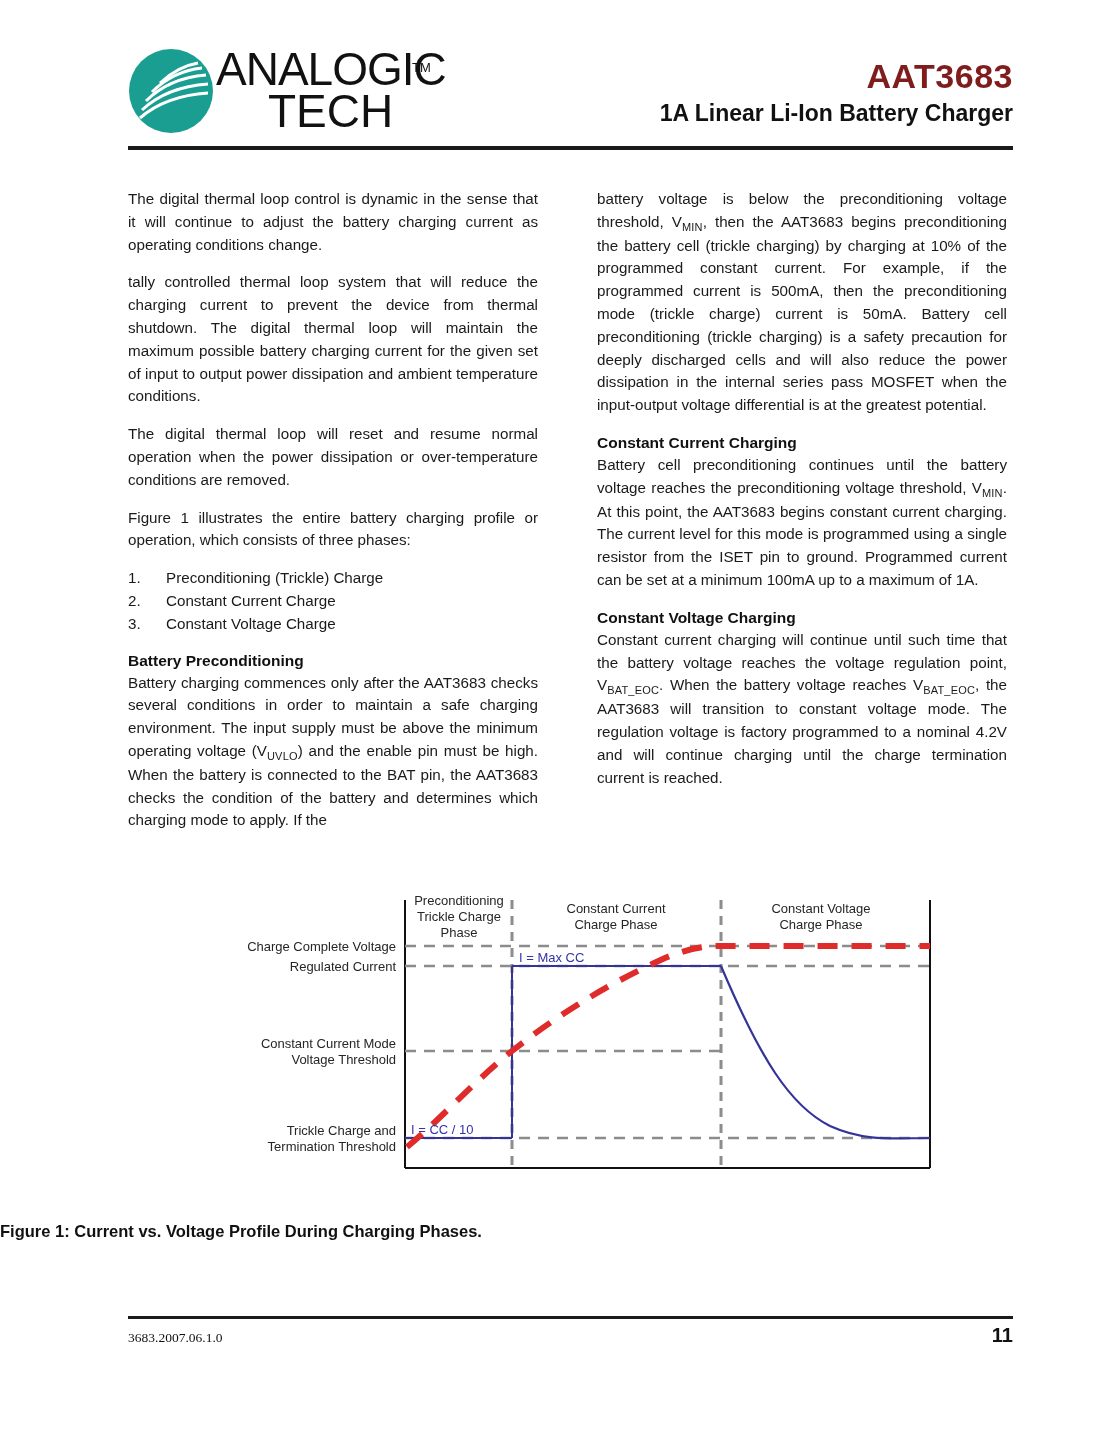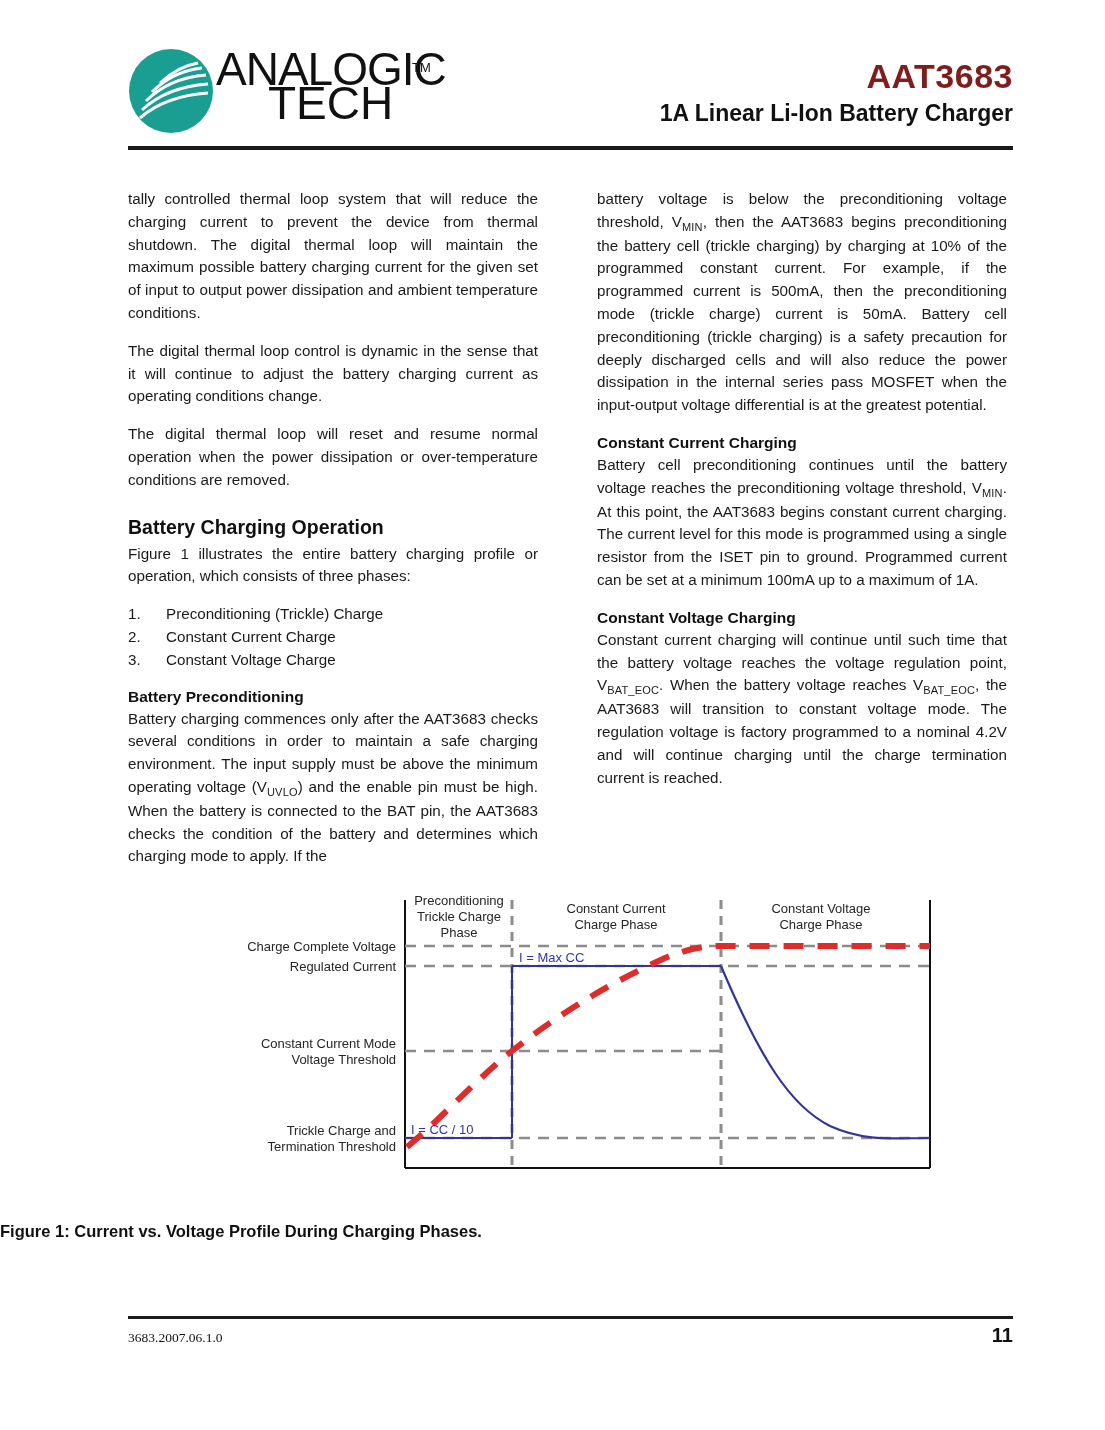--- a/index.html
+++ b/index.html
@@ -59,21 +59,21 @@
   .wm-tm {
     position: absolute;
     left: 196px;
     top: 14px;
     font-size: 13px;
     color: #111;
   }
   .wm-line2 {
     position: absolute;
     left: 52px;
-    top: 34px;
+    top: 42px;
     font-size: 46px;
     letter-spacing: 0px;
     font-weight: 300;
     color: #111111;
     line-height: 46px;
   }
   #header-titles {
     position: absolute;
     right: 0;
     top: 16px;
@@ -228,25 +228,24 @@
   </div>
 
   <div id="header-titles">
     <div id="part-number">AAT3683</div>
     <div id="part-subtitle">1A Linear Li-Ion Battery Charger</div>
   </div>
 </div>
 <div id="header-rule"></div>
 
 <div id="col-left" class="column">
+  <p class="para">The digital thermal loop control is dynamic in the sense that it will continue to adjust the battery charging current as operating conditions change.</p>
   <p class="para">tally controlled thermal loop system that will reduce the charging current to prevent the device from thermal shutdown. The digital thermal loop will maintain the maximum possible battery charging current for the given set of input to output power dissipation and ambient temperature conditions.</p>
-  <p class="para">The digital thermal loop control is dynamic in the sense that it will continue to adjust the battery charging current as operating conditions change.</p>
   <p class="para">The digital thermal loop will reset and resume normal operation when the power dissipation or over-temperature conditions are removed.</p>
 
-  <h3 class="section-head">Battery Charging Operation</h3>
   <p class="para">Figure 1 illustrates the entire battery charging profile or operation, which consists of three phases:</p>
 
   <ol class="phase-list">
     <li>
       <span class="num">1.</span>
       <span>Preconditioning (Trickle) Charge</span>
     </li>
     <li>
       <span class="num">2.</span>
       <span>Constant Current Charge</span>

